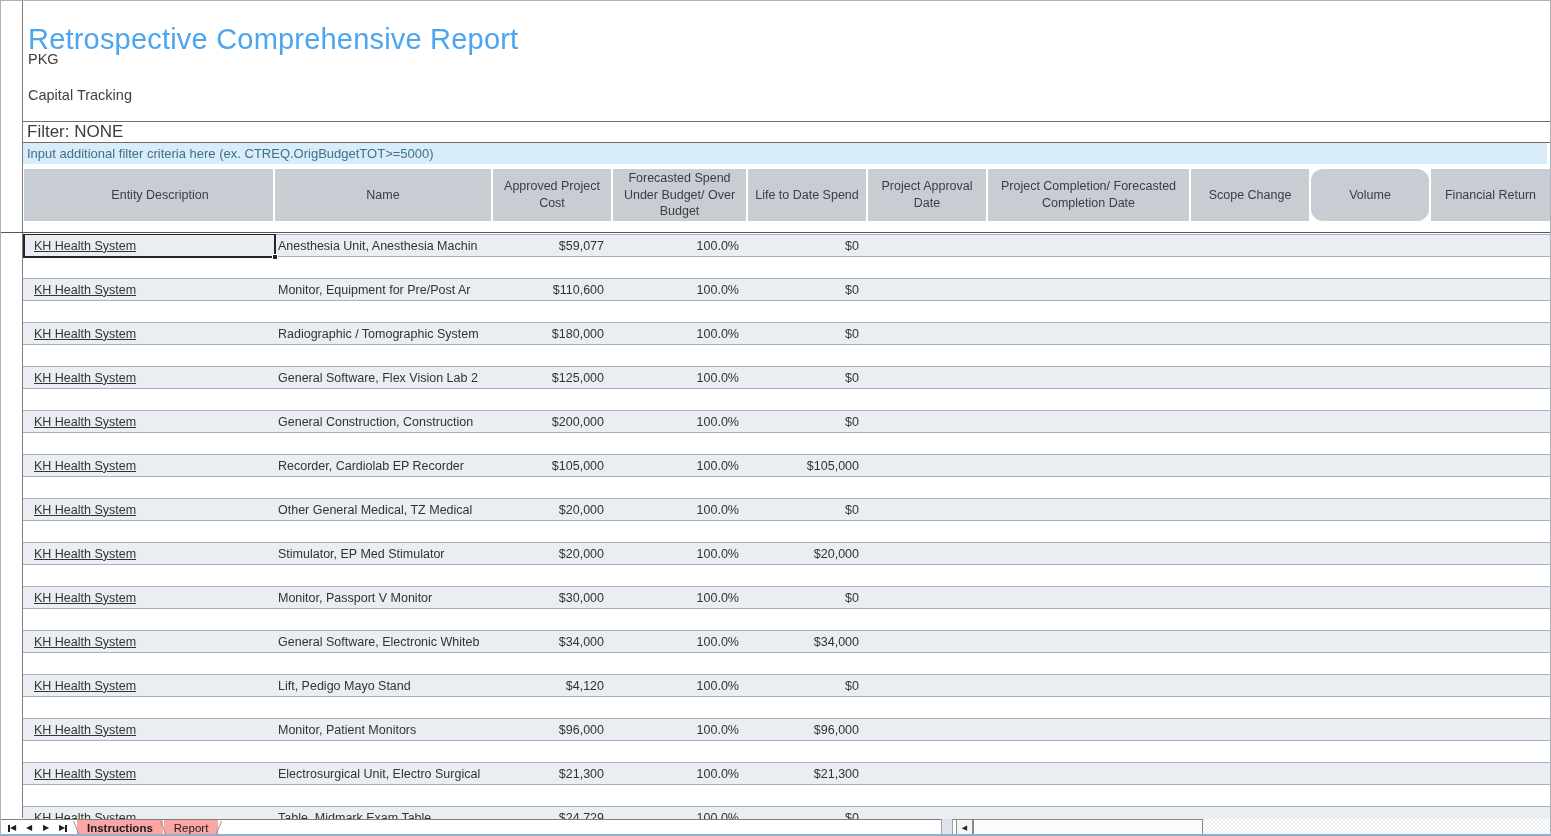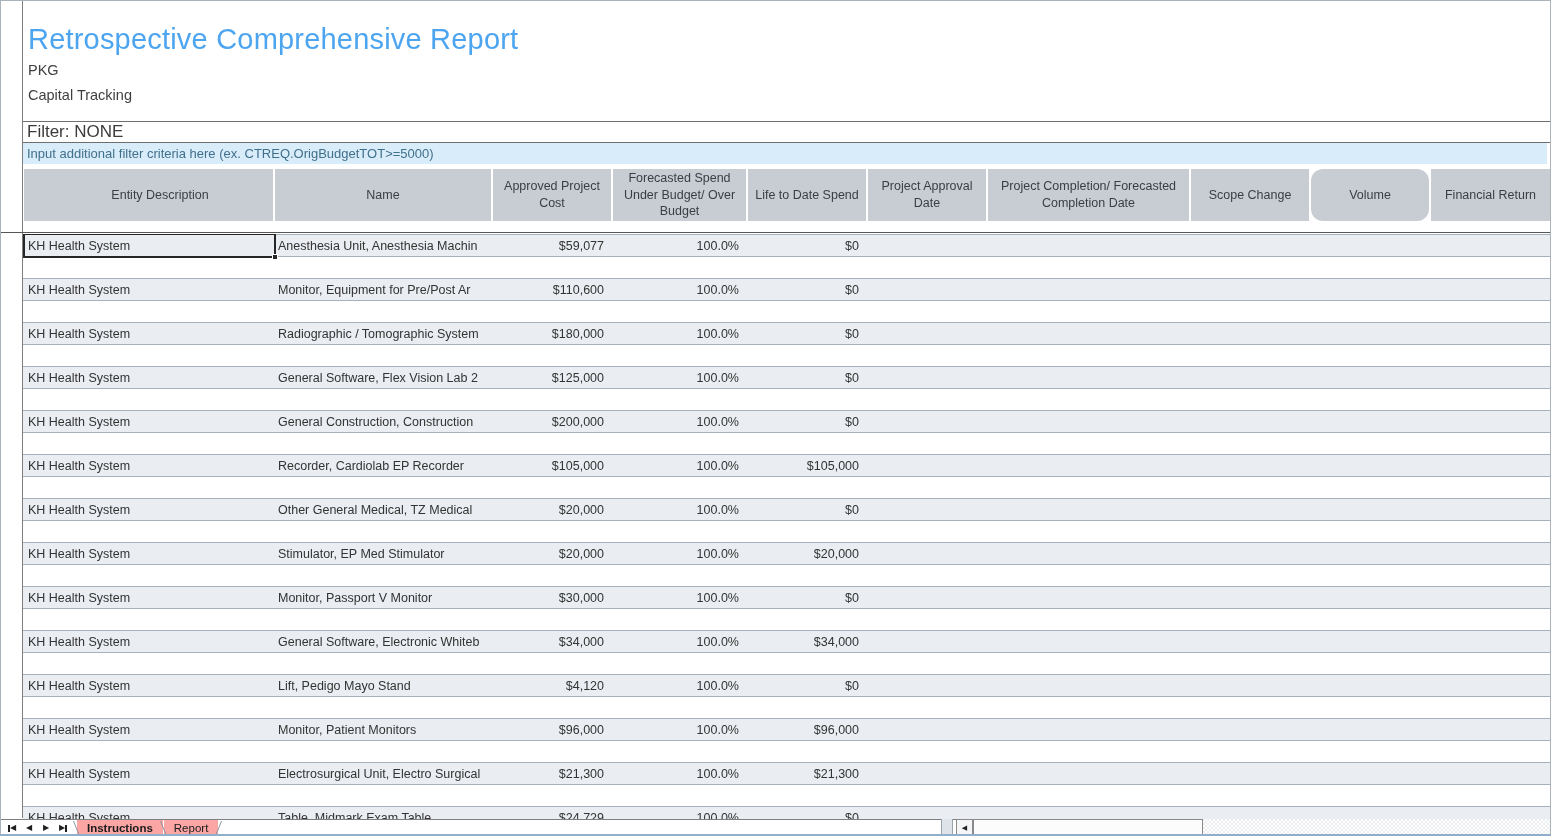--- a/index.html
+++ b/index.html
@@ -7,21 +7,21 @@
   #page {
     position:relative; width:1551px; height:836px; background:#ffffff;
     border:1px solid #aab2ba; border-bottom:2px solid #8fafcb; overflow:hidden;
   }
   
   #left-rule { position:absolute; left:21px; top:0; width:1px; height:817px; background:#7f7f7f; }
 
   
   #report-title { position:absolute; left:27px; top:22px; font-size:29px; font-weight:400; color:#4da5f0; letter-spacing:0.2px; white-space:nowrap; }
   .subline { position:absolute; left:27px; font-size:14.5px; color:#3f3f3f; white-space:nowrap; }
-  #sub1 { top:61px; }
+  #sub1 { top:50px; }
   #sub2 { top:86px; }
 
   
   #filter-row { position:absolute; left:22px; right:0; top:120px; height:22px;
     border-top:1px solid #6e6e6e; border-bottom:1px solid #6e6e6e;
     display:flex; align-items:center; padding-left:4px; font-size:17px; color:#3c3c3c; background:#fff; }
   #filter-input-bar { position:absolute; left:22px; right:3px; top:142px; height:21px;
     background:#d9ecf9; display:flex; align-items:center; padding-left:4px;
     font-size:13px; color:#41708c; }
 
@@ -32,21 +32,21 @@
 
   #pane-divider { position:absolute; left:0; right:0; top:231px; height:1px; background:#565656; }
 
   
   #table-body { position:absolute; left:0; right:0; top:233px; height:585px; overflow:hidden; }
   .row-band { position:absolute; left:22px; right:0; height:23px; background:#eaedf1;
     border-top:1px solid #a5b2be; border-bottom:1px solid #a5b2be;
     display:grid; grid-template-columns:252px 218px 120px 135px 120px 120px 203px 120px 120px 1fr;
     align-items:center; font-size:12.5px; color:#333; }
   .cell { overflow:hidden; white-space:nowrap; height:100%; display:flex; align-items:center; }
-  .cell.left  { padding-left:5px; }
+  .cell.left  { padding-left:11px;text-decoration:underline; }
   .cell.name  { padding-left:3px; }
   .cell.right { justify-content:flex-end; padding-right:9px; }
 
   
   #selection { position:absolute; left:22px; top:-1px; width:253px; height:25px;
     border:2px solid #262626; pointer-events:none; }
   #fill-handle { position:absolute; right:-4px; bottom:-4px; width:6px; height:6px;
     background:#262626; border:1px solid #ffffff; pointer-events:auto; }
 
   

